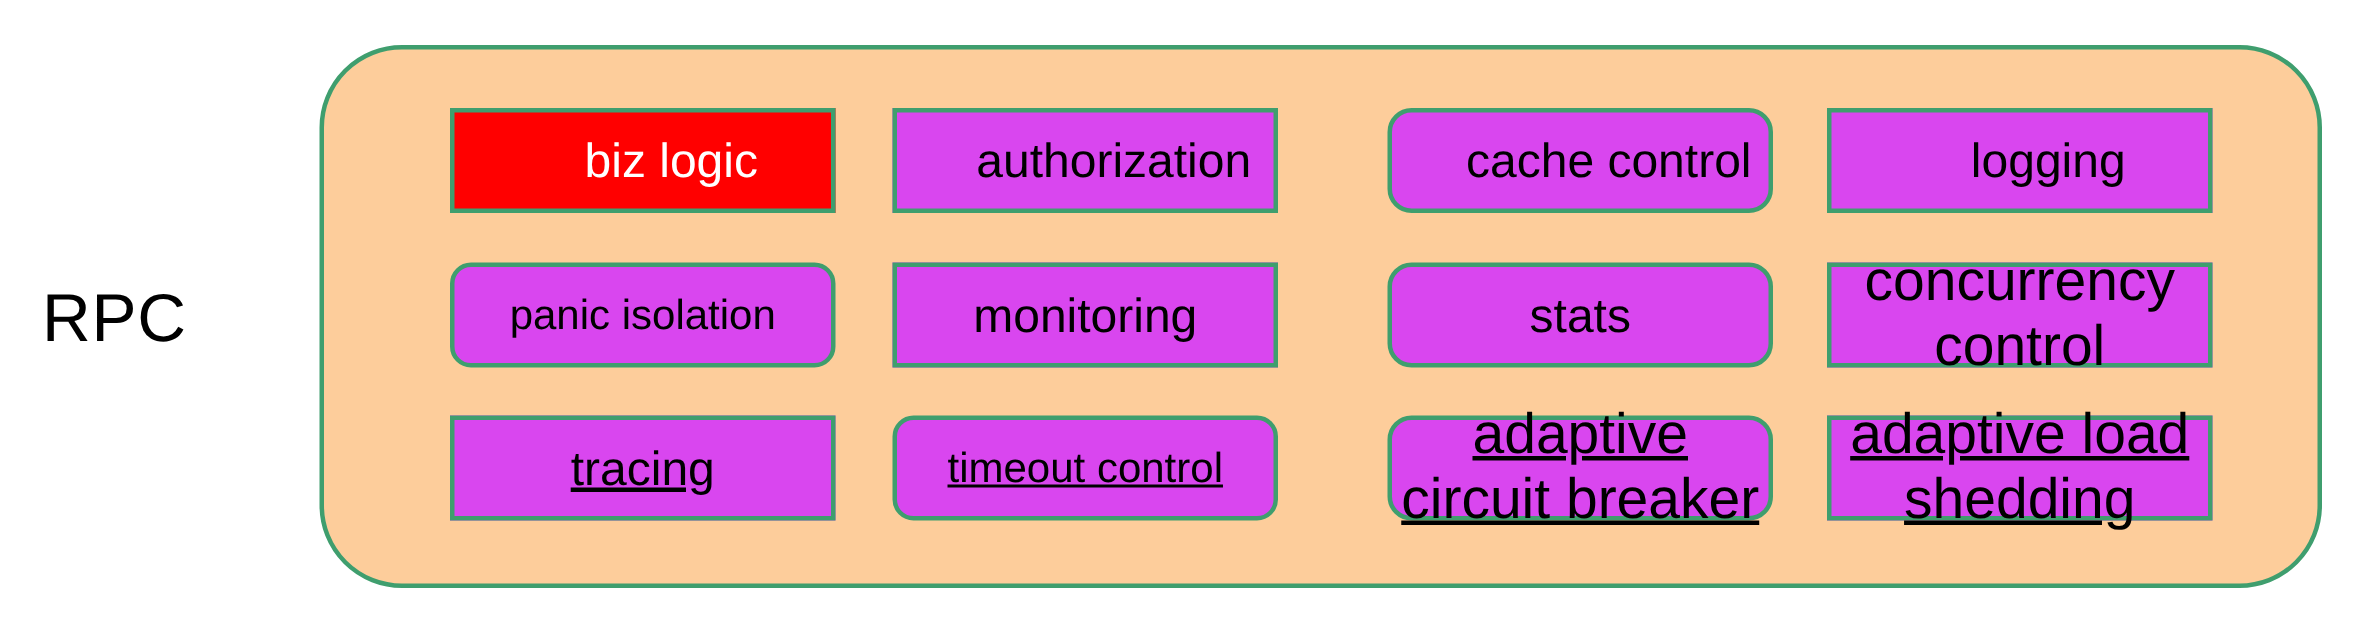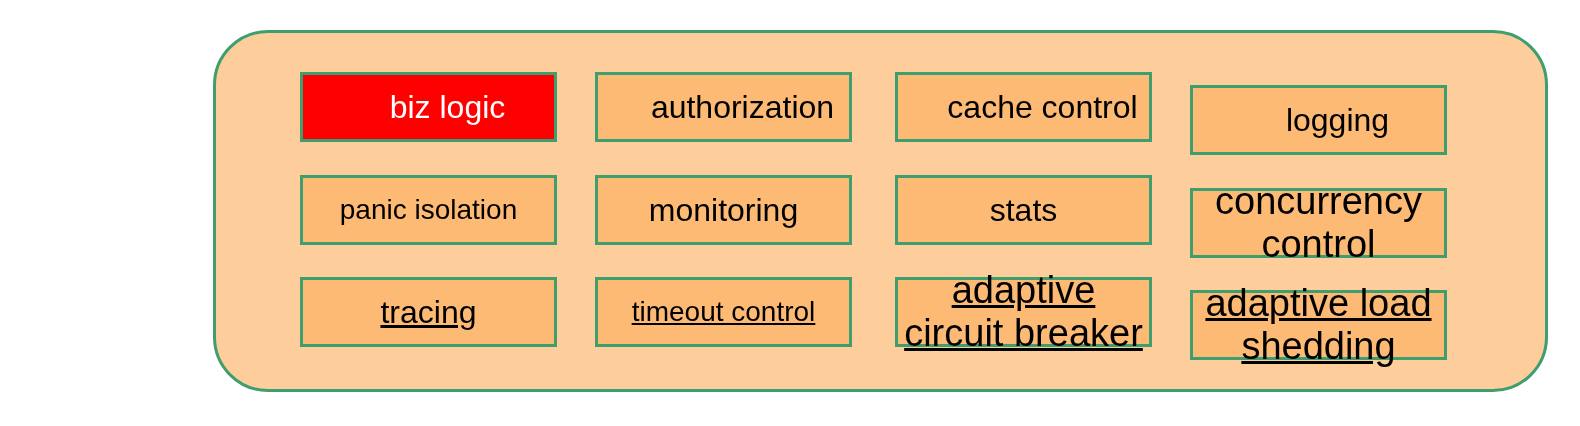--- a/index.html
+++ b/index.html
@@ -58,67 +58,69 @@
     top: 72px;
     width: 1155px;
     height: 0;
   }
 
   .cell {
     position: absolute;
     box-sizing: border-box;
     width: 257px;
     height: 70px;
-    background: #fdba74;
+    background: #d946ef;
     border: 3px solid #3f9e6e;
     display: flex;
     align-items: center;
     justify-content: center;
     text-align: center;
     color: #000000;
     font-size: 32px;
     line-height: 1.08;
     padding: 0 6px;
   }
 
   .cell.highlight {
     background: #ff0000;
     color: #ffffff;
   }
 
   .cell.small {
     font-size: 28px;
+    border-radius: 14px;
   }
 
   .cell.wrap2 {
     font-size: 38px;
     line-height: 1.12;
   }
 
   .cell-label {
     display: block;
     width: 100%;
   }
 
   
   .c0 { left: 0px; }
   .c1 { left: 295px; }
-  .c2 { left: 595px; }
-  .c3 { left: 890px; margin-top: 13px; }
+  .c2 { left: 625px; border-radius: 16px; }
+  .c3 { left: 918px; }
 
   
   .r0 { top: 0px; padding-left: 44px; }
   .r1 { top: 103px; }
   .r2 { top: 205px; text-decoration: underline; }
 </style>
 </head>
 <body>
 
 <div id="diagram-root">
 
+  <div class="group-label">RPC</div>
 
   <div class="container-box"></div>
 
   <div class="grid">
 
     <div class="cell highlight r0 c0">
       <span class="cell-label">biz logic</span>
     </div>
     <div class="cell r0 c1">
       <span class="cell-label">authorization</span>

